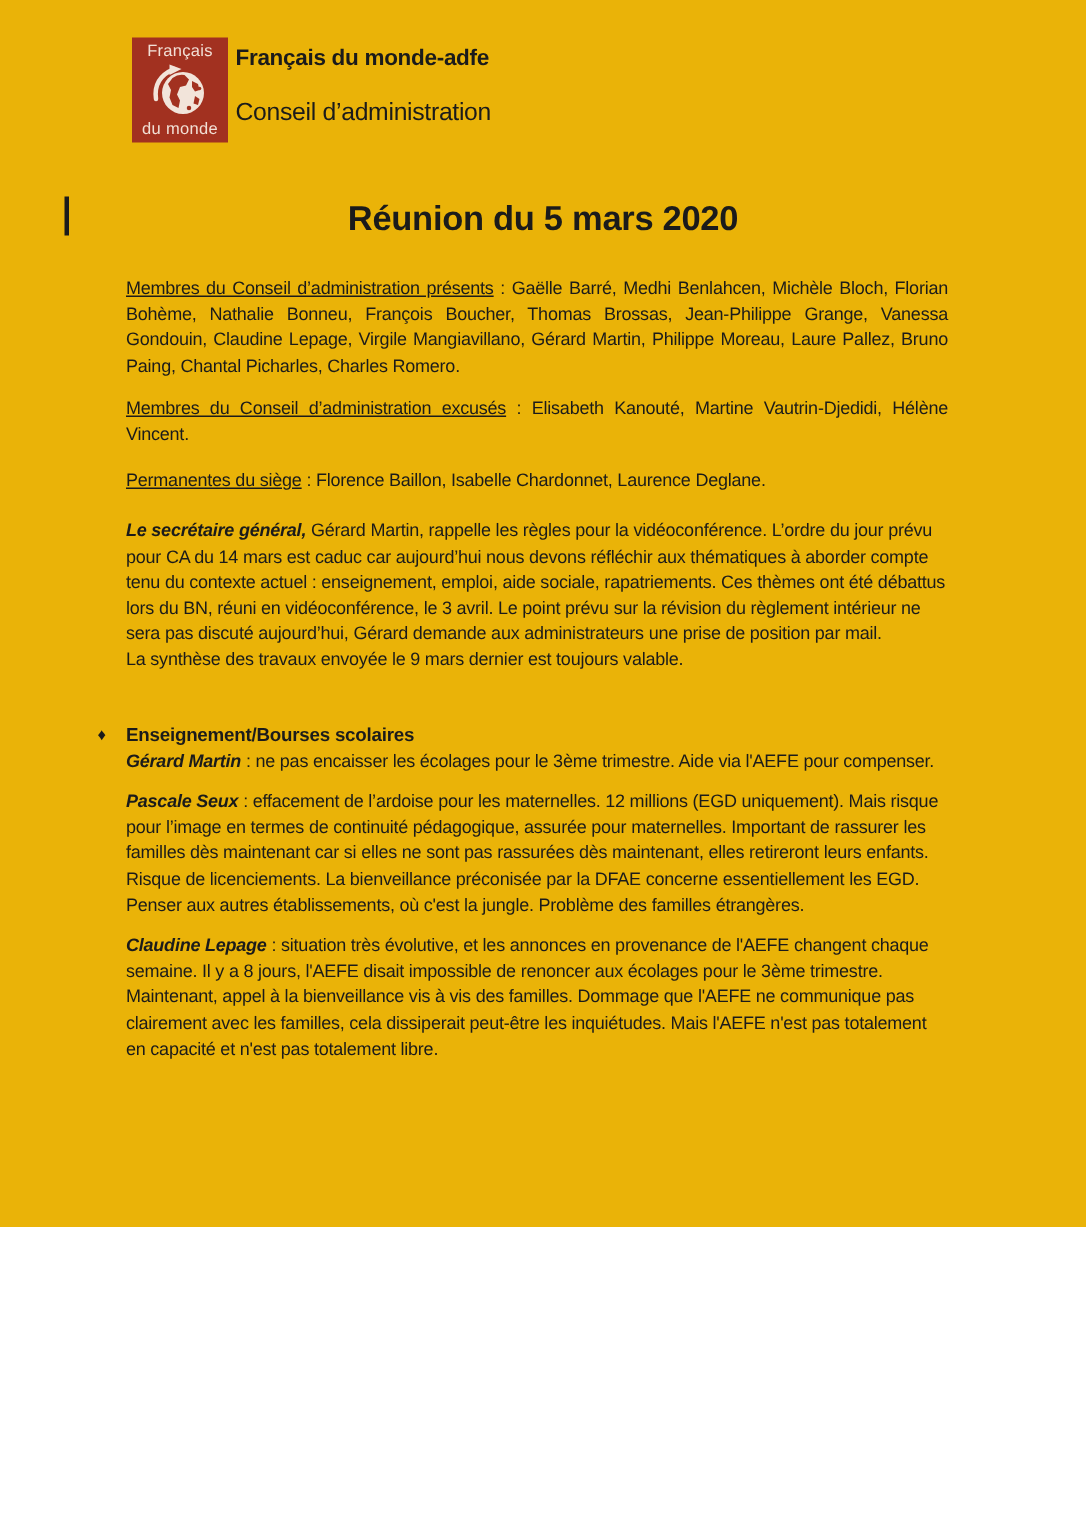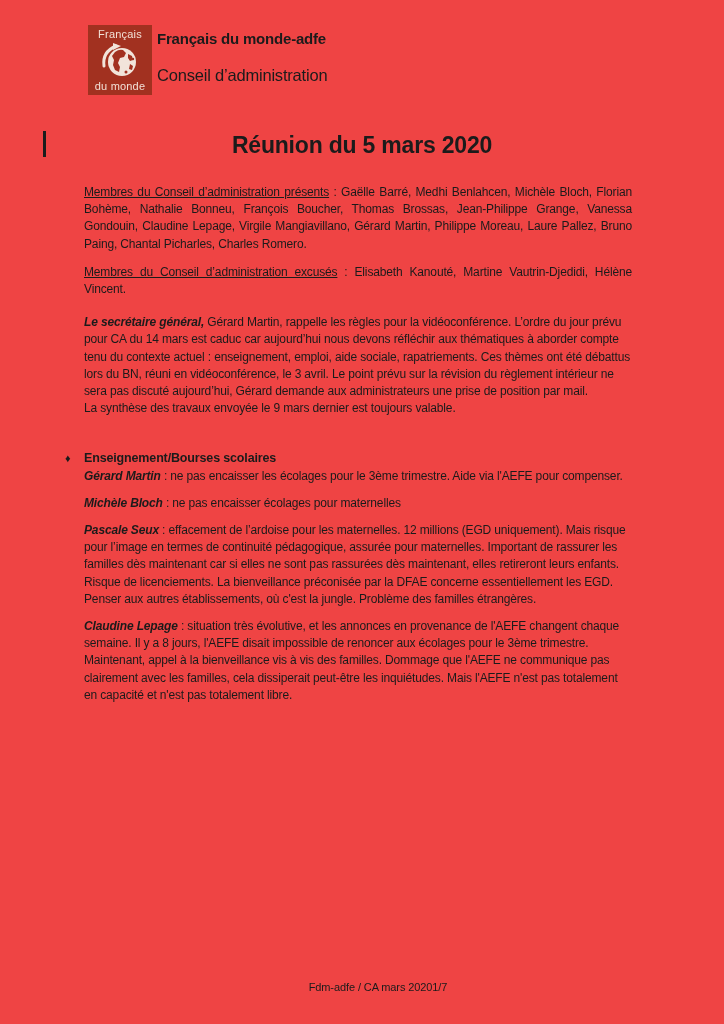--- a/index.html
+++ b/index.html
@@ -1,21 +1,21 @@
 <!DOCTYPE html>
 <html lang="fr"><head>
 <meta charset="utf-8">
 <title>Réunion du 5 mars 2020</title>
 <style>
   * { margin:0; padding:0; box-sizing:border-box; }
   html, body { background:#ffffff; }
   .page {
     position:relative;
-    width:724px; height:1024px;
-    background:#ef4444;
+    width:724px; height:818px;
+    background:#eab308;
     color:#1b1b1b;
     font-family:"Liberation Sans","DejaVu Sans",sans-serif;
     overflow:hidden;
     margin:0 auto;
   }
   
   .logo {
     position:absolute; left:88px; top:25px;
     width:64px; height:70px;
     background:#a23120;
@@ -95,30 +95,30 @@
   <div class="change-bar"></div>
   <h1 class="doc-title">Réunion du 5 mars 2020</h1>
 
   <div class="body">
 
     <p class="att"><span class="ul">Membres du Conseil d’administration présents</span><span> : </span><span>Gaëlle Barré, Medhi Benlahcen, Michèle Bloch, Florian Bohème, Nathalie Bonneu, François Boucher, Thomas Brossas, Jean-Philippe Grange, Vanessa Gondouin, Claudine Lepage, Virgile Mangiavillano, Gérard Martin, Philippe Moreau, Laure Pallez, Bruno Paing, Chantal Picharles, Charles Romero.</span></p>
 
     <p class="att att-gap"><span class="ul">Membres du Conseil d’administration excusés</span><span> : </span><span>Elisabeth Kanouté, Martine Vautrin-Djedidi, Hélène Vincent.</span></p>
 
 
+    <p class="att att-gap"><span class="ul">Permanentes du siège</span><span> : </span><span>Florence Baillon, Isabelle Chardonnet, Laurence Deglane.</span></p>
 
     <p class="secretary"><span class="bi">Le secrétaire général,</span><span> Gérard Martin, rappelle les règles pour la vidéoconférence. L’ordre du jour prévu pour CA du 14 mars est caduc car aujourd’hui nous devons réfléchir aux thématiques à aborder compte tenu du contexte actuel : enseignement, emploi, aide sociale, rapatriements. Ces thèmes ont été débattus lors du BN, réuni en vidéoconférence, le 3 avril. Le point prévu sur la révision du règlement intérieur ne sera pas discuté aujourd’hui, Gérard demande aux administrateurs une prise de position par mail.</span><br><span>La synthèse des travaux envoyée le 9 mars dernier est toujours valable.</span></p>
 
     <div class="sec-heading"><span class="bullet">♦</span><span>Enseignement/Bourses scolaires</span></div>
 
 
 
     <p class="speaker-para"><span class="bi">Gérard Martin</span><span> : </span><span>ne pas encaisser les écolages pour le 3ème trimestre. Aide via l'AEFE pour compenser.</span></p>
 
-    <p class="speaker-para"><span class="bi">Michèle Bloch</span><span> : </span><span>ne pas encaisser écolages pour maternelles</span></p>
 
     <p class="speaker-para"><span class="bi">Pascale Seux</span><span> : </span><span>effacement de l’ardoise pour les maternelles. 12 millions (EGD uniquement). Mais risque pour l’image en termes de continuité pédagogique, assurée pour maternelles. Important de rassurer les familles dès maintenant car si elles ne sont pas rassurées dès maintenant, elles retireront leurs enfants. Risque de licenciements. La bienveillance préconisée par la DFAE concerne essentiellement les EGD. Penser aux autres établissements, où c'est la jungle. Problème des familles étrangères.</span></p>
 
     <p class="speaker-para"><span class="bi">Claudine Lepage</span><span> : </span><span>situation très évolutive, et les annonces en provenance de l'AEFE changent chaque semaine. Il y a 8 jours, l'AEFE disait impossible de renoncer aux écolages pour le 3ème trimestre. Maintenant, appel à la bienveillance vis à vis des familles. Dommage que l'AEFE ne communique pas clairement avec les familles, cela dissiperait peut-être les inquiétudes. Mais l'AEFE n'est pas totalement en capacité et n'est pas totalement libre.</span></p>
 
   </div>
 
   <div class="footer">
     <span>Fdm-adfe / CA mars 2020</span>
     <span>1/7</span>

